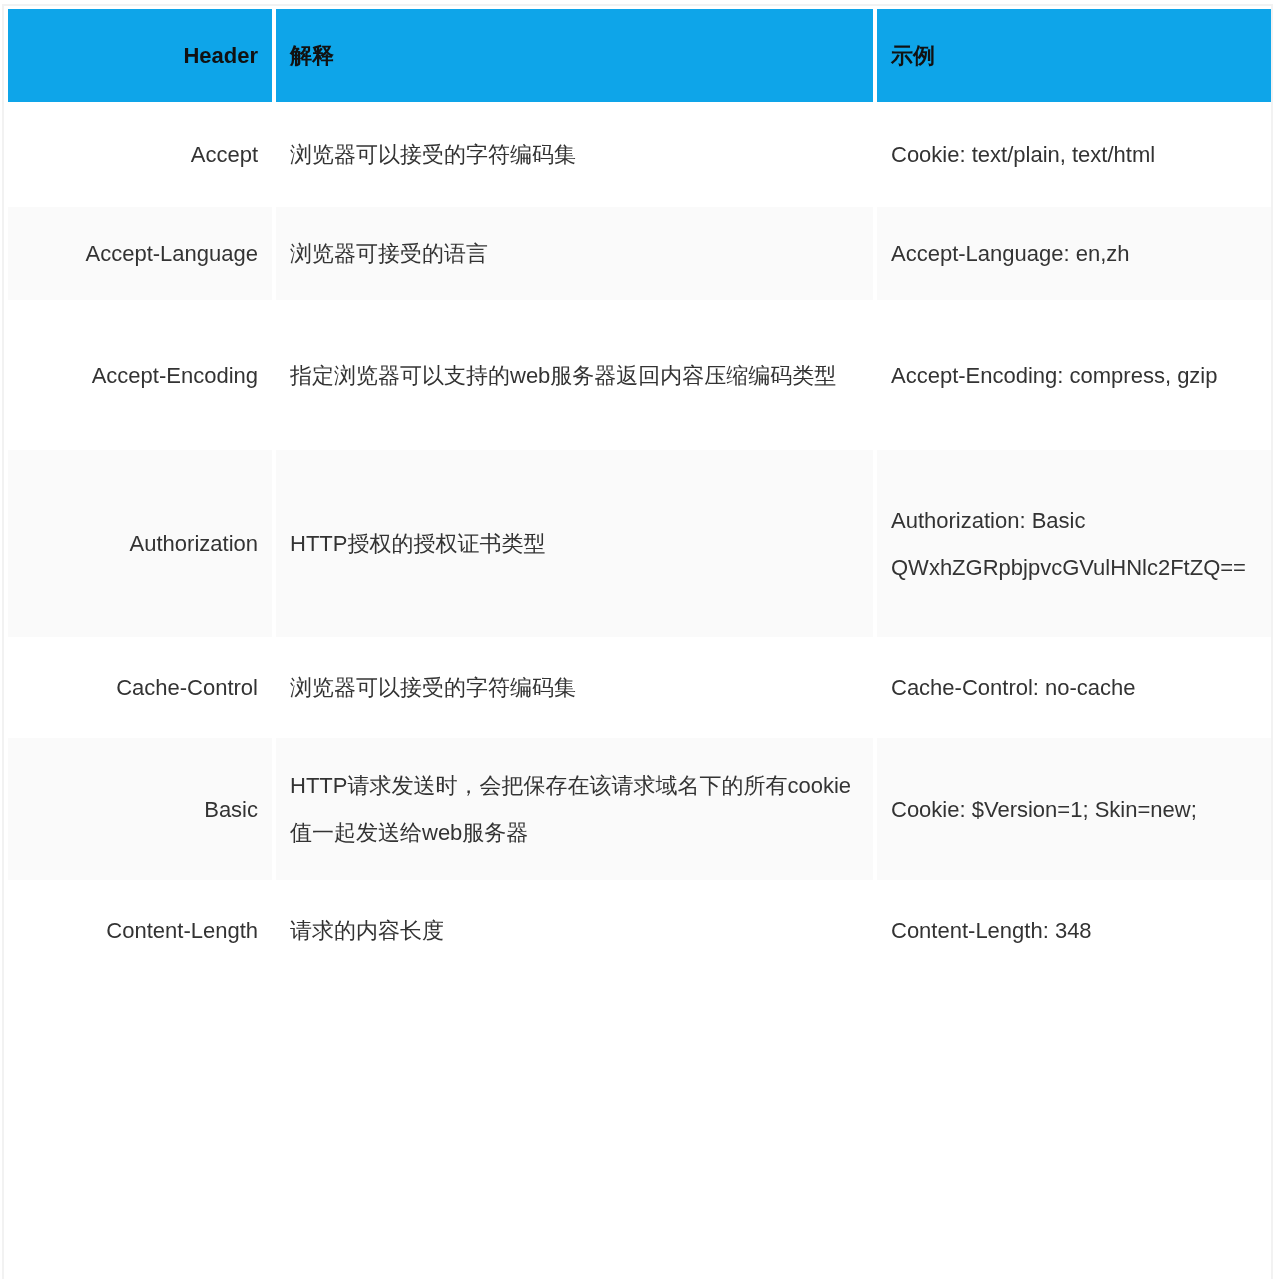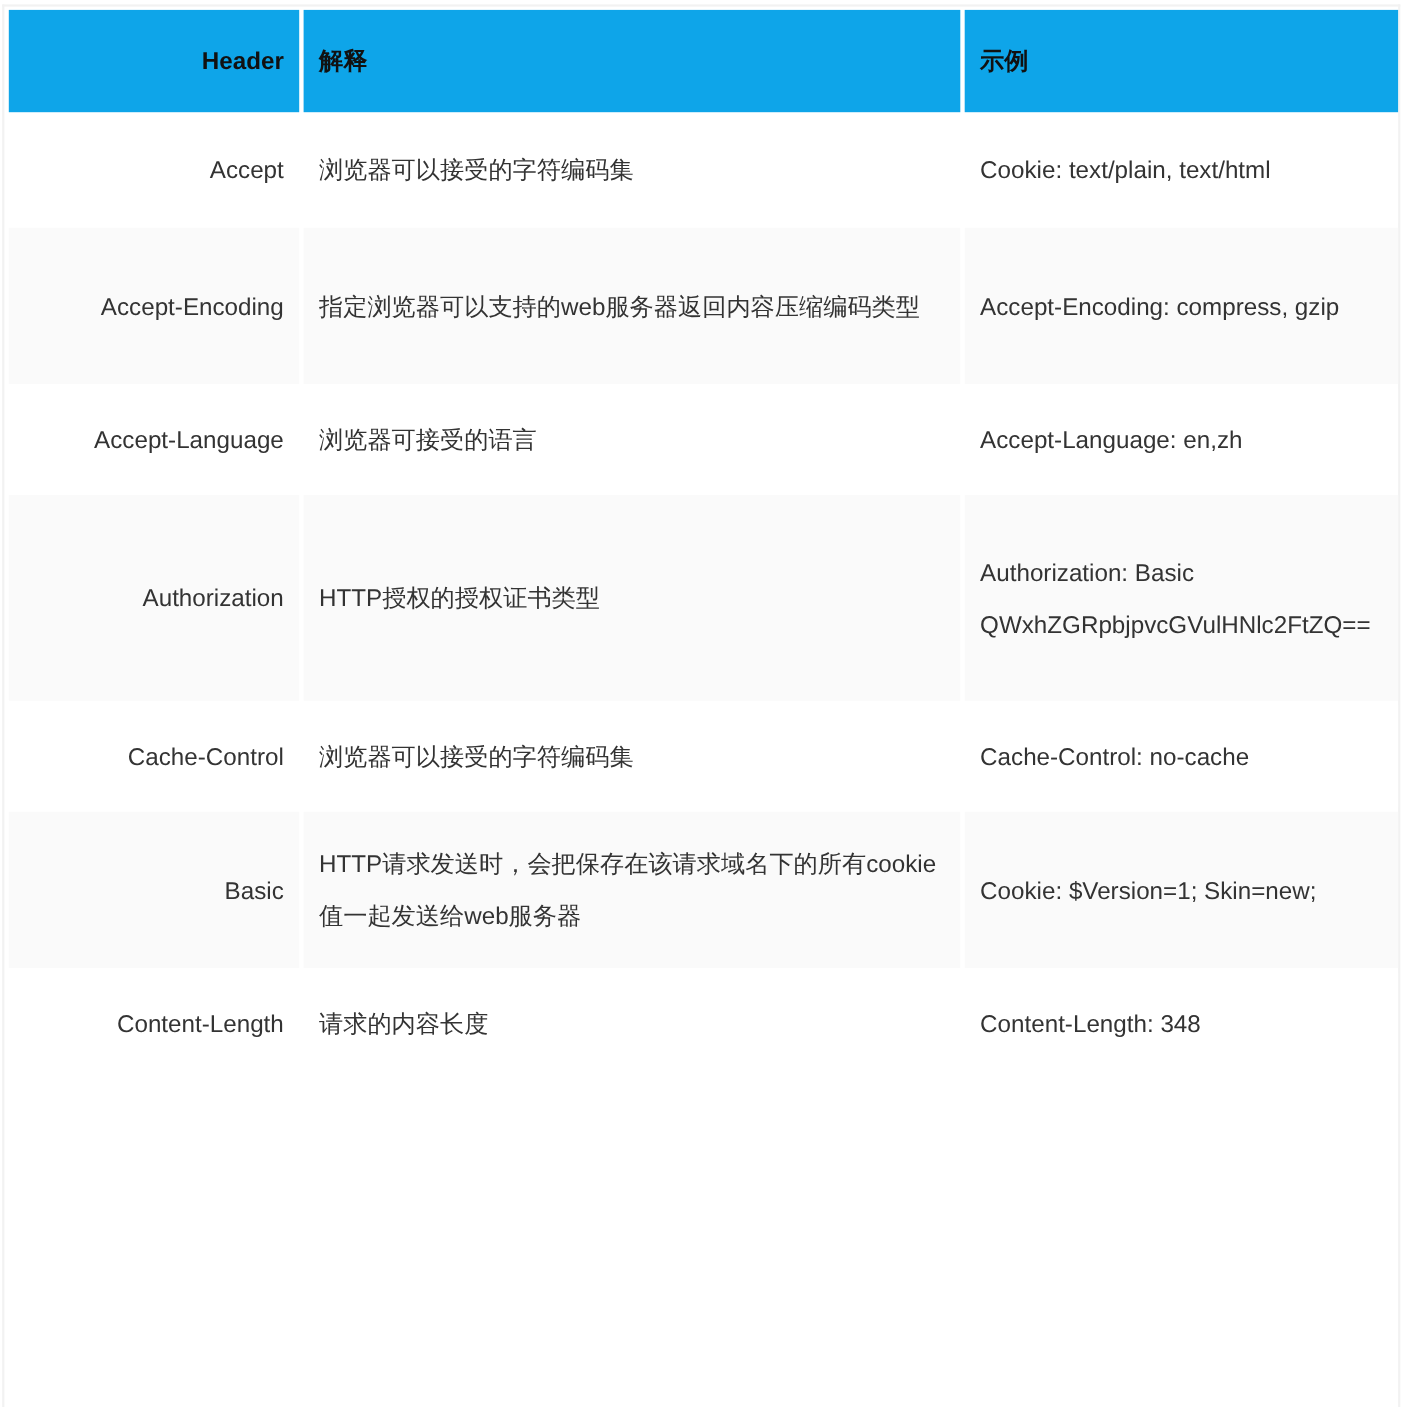--- a/index.html
+++ b/index.html
@@ -74,29 +74,29 @@
         <th>解释</th>
         <th>示例</th>
       </tr>
     </thead>
     <tbody>
       <tr style="height:97px">
         <td class="name-cell">Accept</td>
         <td class="desc-cell">浏览器可以接受的字符编码集</td>
         <td class="example-cell">Cookie: text/plain, text/html</td>
       </tr>
+      <tr style="height:93px">
+        <td class="name-cell">Accept-Language</td>
+        <td class="desc-cell">浏览器可接受的语言</td>
+        <td class="example-cell">Accept-Language: en,zh</td>
+      </tr>
       <tr style="height:142px">
         <td class="name-cell">Accept-Encoding</td>
         <td class="desc-cell">指定浏览器可以支持的web服务器返回内容压缩编码类型</td>
         <td class="example-cell">Accept-Encoding: compress, gzip</td>
-      </tr>
-      <tr style="height:93px">
-        <td class="name-cell">Accept-Language</td>
-        <td class="desc-cell">浏览器可接受的语言</td>
-        <td class="example-cell">Accept-Language: en,zh</td>
       </tr>
       <tr style="height:187px">
         <td class="name-cell">Authorization</td>
         <td class="desc-cell">HTTP授权的授权证书类型</td>
         <td class="example-cell">Authorization: Basic QWxhZGRpbjpvcGVulHNlc2FtZQ==</td>
       </tr>
       <tr style="height:93px">
         <td class="name-cell">Cache-Control</td>
         <td class="desc-cell">浏览器可以接受的字符编码集</td>
         <td class="example-cell">Cache-Control: no-cache</td>

